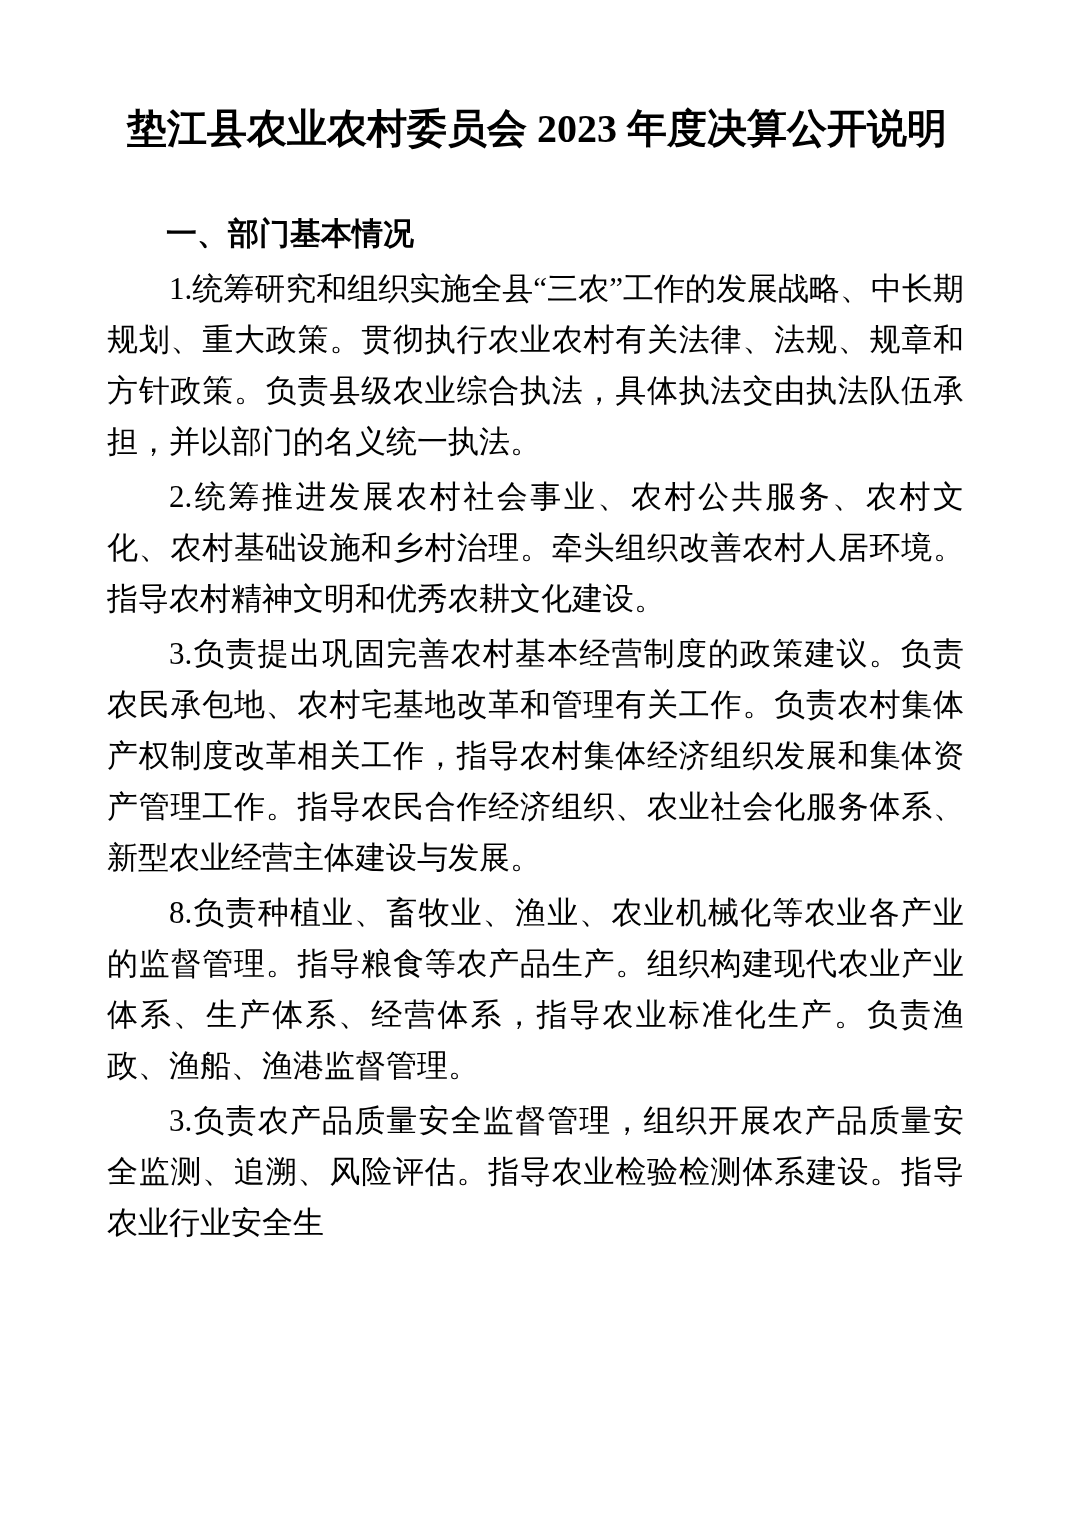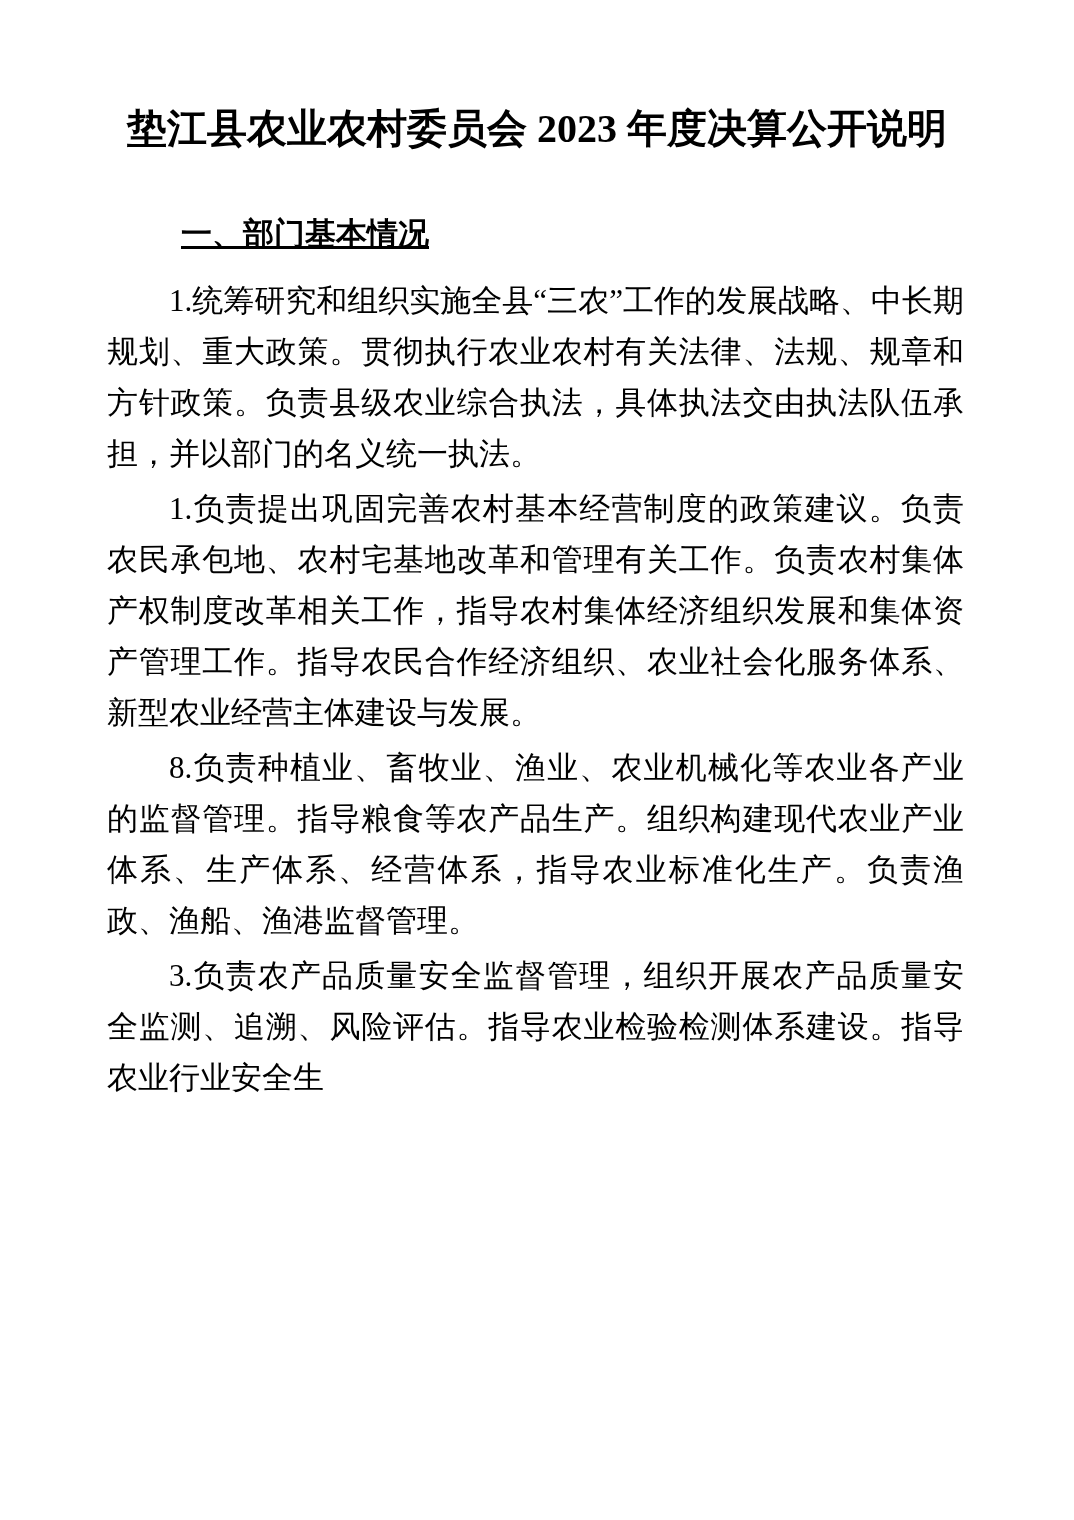--- a/index.html
+++ b/index.html
@@ -22,27 +22,26 @@
     text-align: center;
     font-family: "Liberation Serif", serif;
     font-weight: 700;
     font-size: 40px;
     line-height: 58px;
   }
   .content {
     margin: 50px 106px 0 103px;
   }
   .content h2 {
-    margin: 16px;
+    margin: 1px;
     font-family: "Liberation Sans", sans-serif;
     font-size: 31px;
     font-weight: 700;
     line-height: 51px;
     text-indent: 2em;
-    text-decoration: underline;
   }
   .content h3 {
     margin: 0;
     font-family: "Liberation Serif", serif;
     font-size: 31px;
     font-weight: 700;
     line-height: 51px;
     text-indent: 2em;
     letter-spacing: 5px;
   }
@@ -62,21 +61,22 @@
 
 <div class="page">
   <h1 class="doc-title">垫江县农业农村委员会 2023 年度决算公开说明</h1>
 
   <div class="content">
     <h2>一、部门基本情况</h2>
 
 
     <p>1.统筹研究和组织实施全县“三农”工作的发展战略、中长期规划、重大政策。贯彻执行农业农村有关法律、法规、规章和方针政策。负责县级农业综合执法，具体执法交由执法队伍承担，并以部门的名义统一执法。</p>
 
+    <p>2.统筹推进发展农村社会事业、农村公共服务、农村文化、农村基础设施和乡村治理。牵头组织改善农村人居环境。指导农村精神文明和优秀农耕文化建设。</p>
 
-    <p>1.负责提出巩固完善农村基本经营制度的政策建议。负责农民承包地、农村宅基地改革和管理有关工作。负责农村集体产权制度改革相关工作，指导农村集体经济组织发展和集体资产管理工作。指导农民合作经济组织、农业社会化服务体系、新型农业经营主体建设与发展。</p>
+    <p>3.负责提出巩固完善农村基本经营制度的政策建议。负责农民承包地、农村宅基地改革和管理有关工作。负责农村集体产权制度改革相关工作，指导农村集体经济组织发展和集体资产管理工作。指导农民合作经济组织、农业社会化服务体系、新型农业经营主体建设与发展。</p>
 
 
     <p>8.负责种植业、畜牧业、渔业、农业机械化等农业各产业的监督管理。指导粮食等农产品生产。组织构建现代农业产业体系、生产体系、经营体系，指导农业标准化生产。负责渔政、渔船、渔港监督管理。</p>
 
     <p>3.负责农产品质量安全监督管理，组织开展农产品质量安全监测、追溯、风险评估。指导农业检验检测体系建设。指导农业行业安全生</p>
   </div>
 </div>
 
 </body></html>

